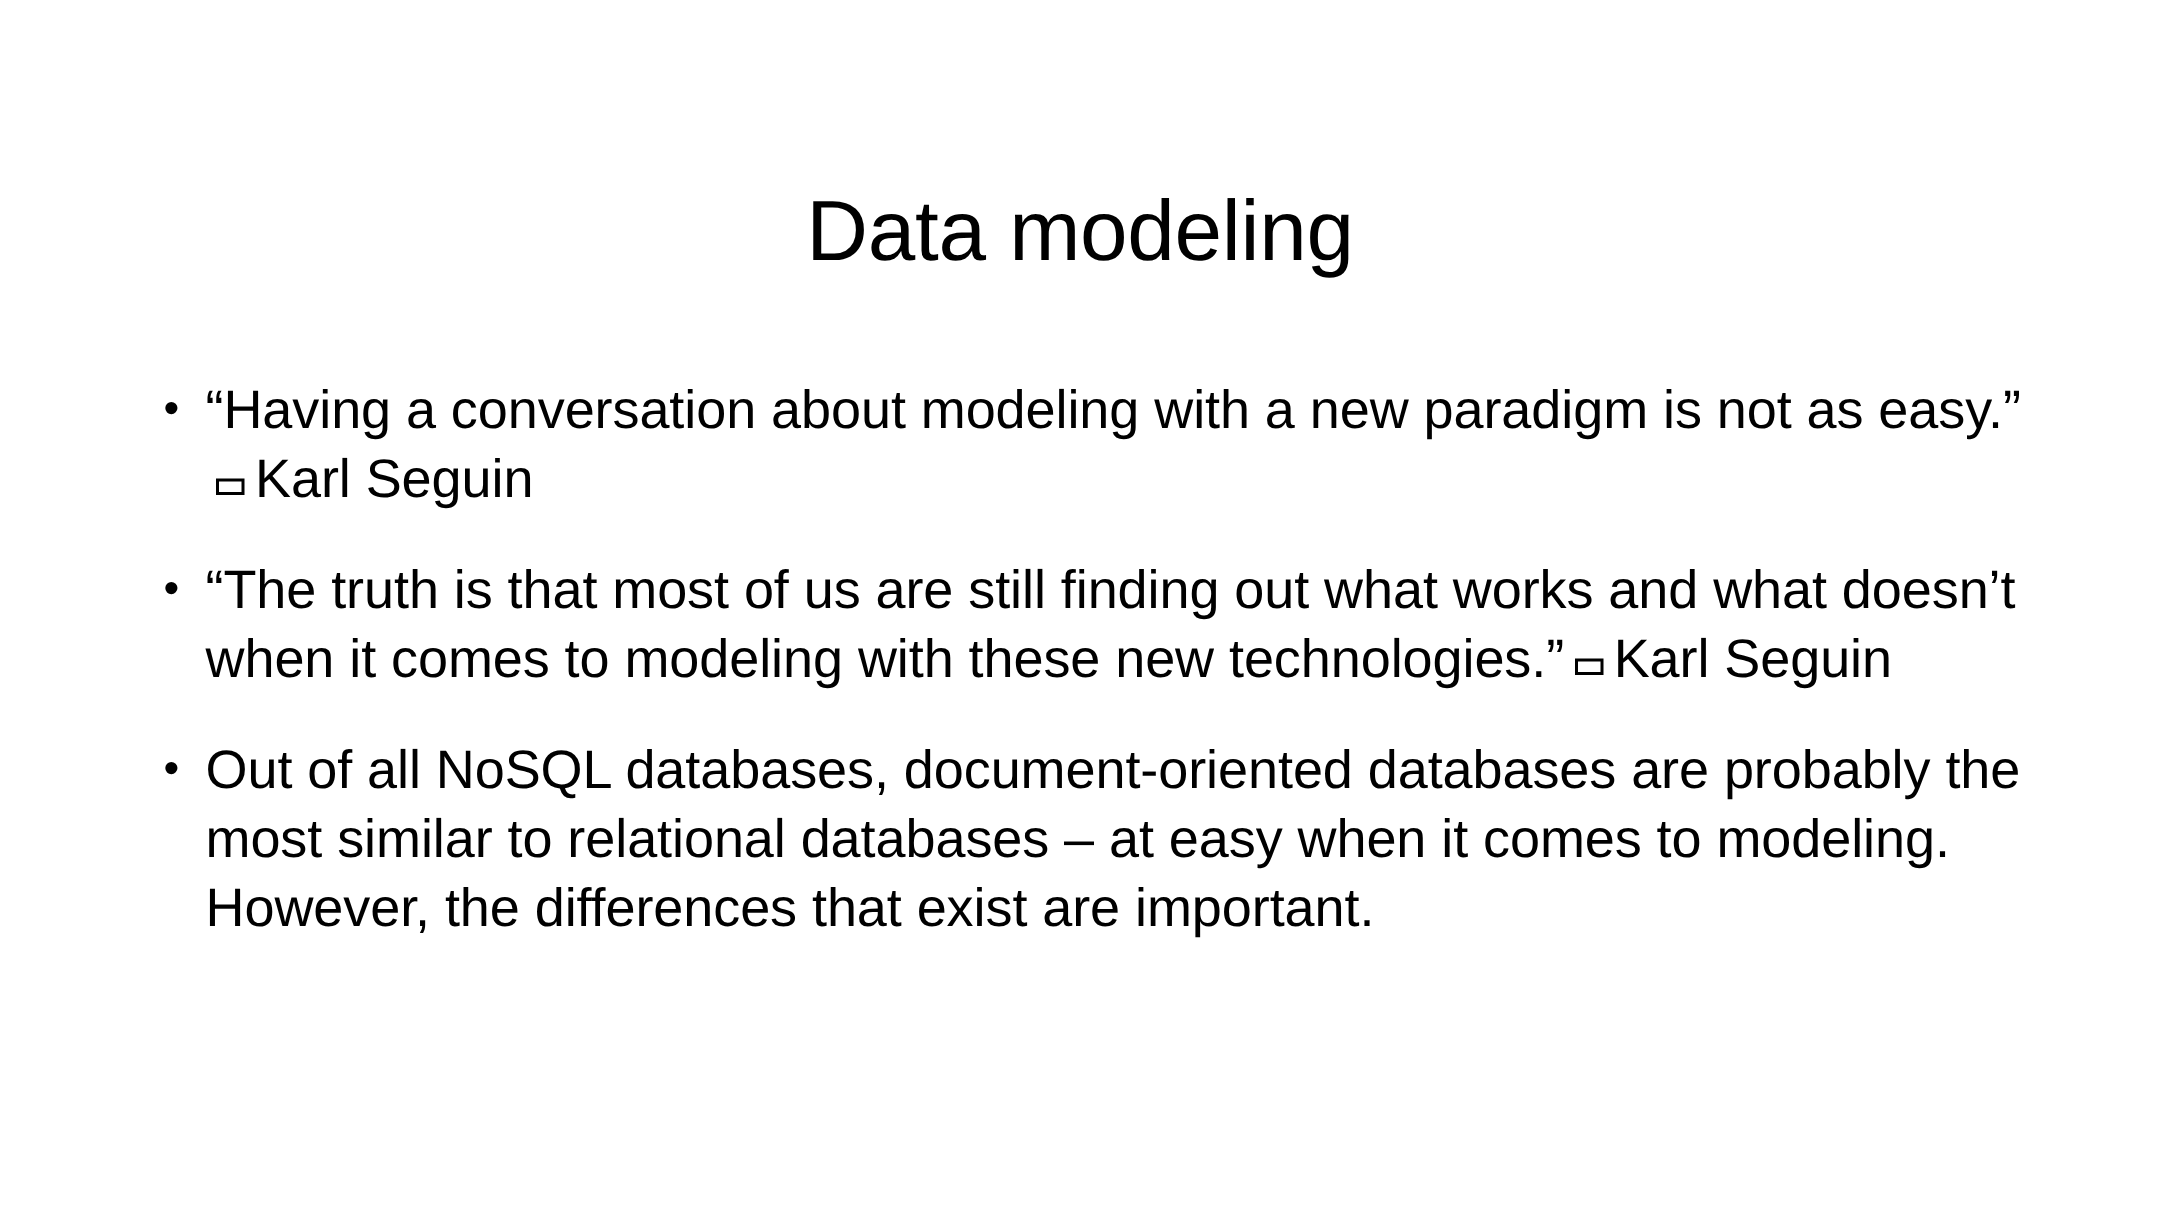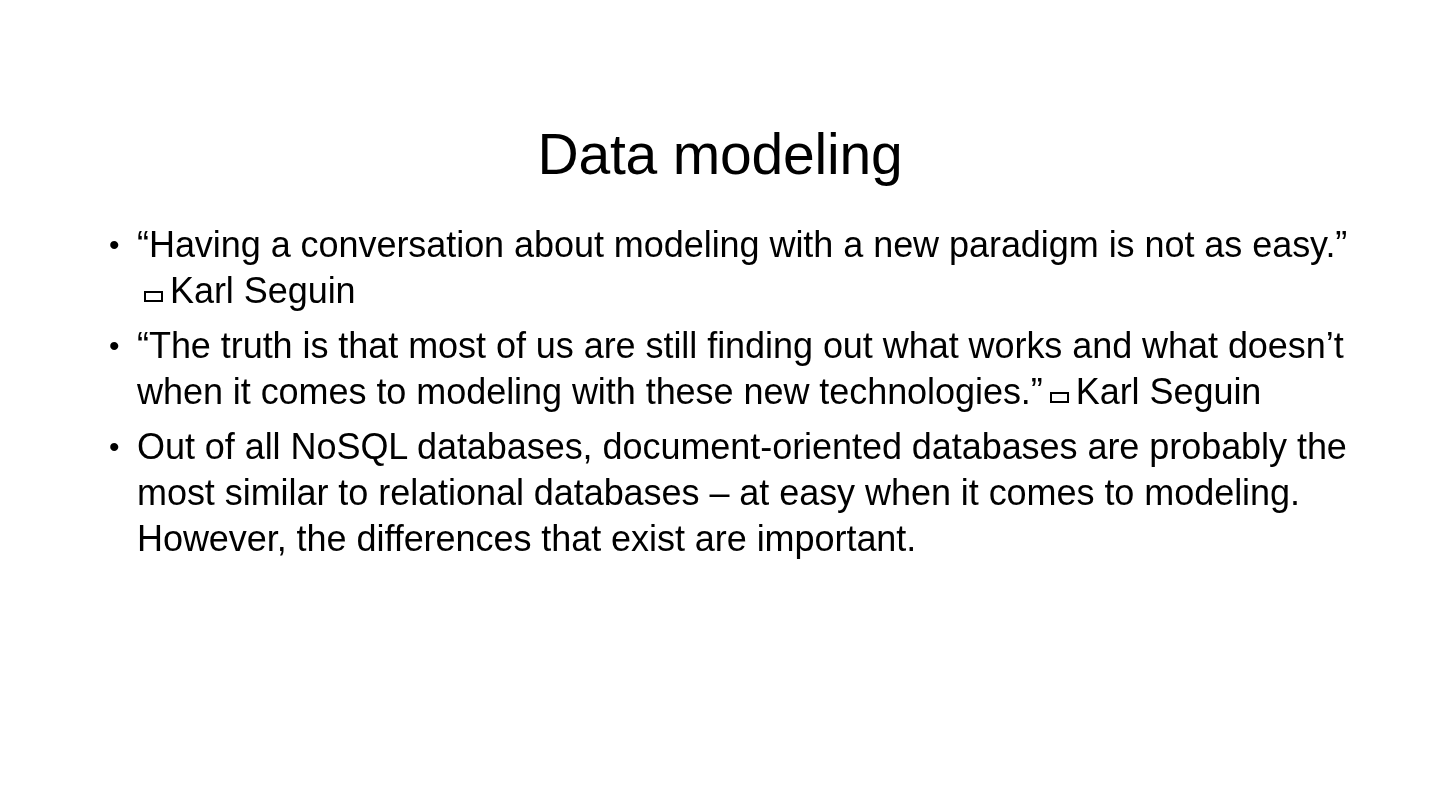--- a/index.html
+++ b/index.html
@@ -57,20 +57,21 @@
     position: absolute;
     left: 5px;
     top: 0;
     width: 22px;
     font-size: 30px;
     line-height: 46px;
     color: #000000;
   }
   .bullet-text {
     display: block;
+    margin-top: 28px;
   }
   
   .tofu-box {
     display: inline-block;
     width: 19px;
     height: 11px;
     border: 2.5px solid #000000;
     box-sizing: border-box;
     vertical-align: baseline;
     margin: 0 7px 0 7px;

